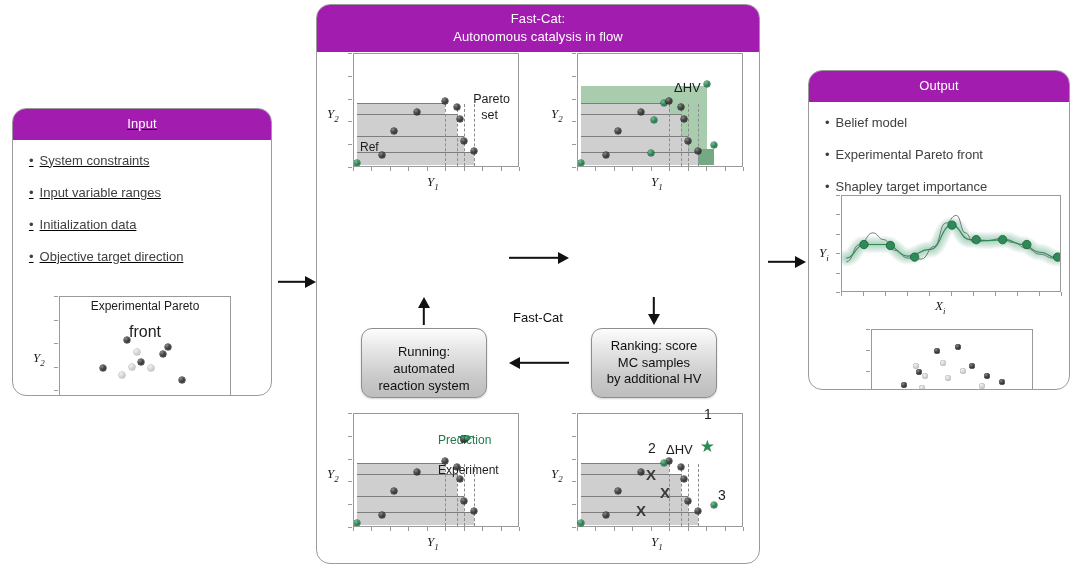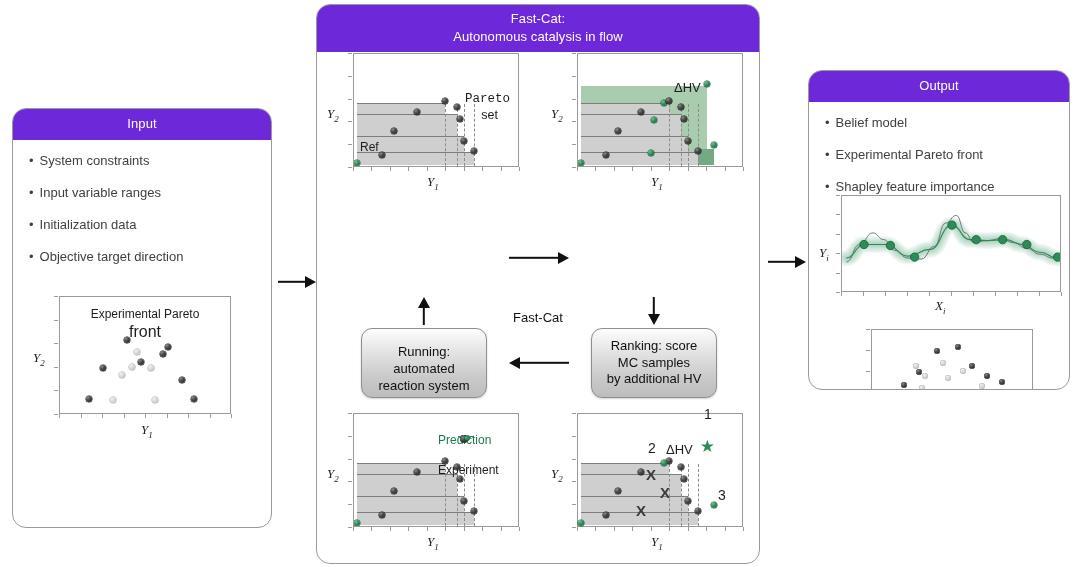--- a/index.html
+++ b/index.html
@@ -14,21 +14,21 @@
 
   
   .panel {
     position: absolute;
     background: #ffffff;
     border: 1.2px solid #9a9a9a;
     border-radius: 14px;
     overflow: hidden;
   }
   .panel-header {
-    background: #6d28d9;
+    background: #a21caf;
     color: #ffffff;
     text-align: center;
     font-size: 13px;
     line-height: 1.35;
     padding: 6px 4px 7px 4px;
     letter-spacing: .1px;
   }
   .panel-header.two-line { padding: 5px 4px 7px 4px; }
 
   .bullets { padding: 13px 16px 0 16px; }
@@ -142,34 +142,34 @@
     position: absolute; color: #2e8b57; font-size: 17px; line-height: 1;
     transform: translate(-50%, -50%);
   }
   svg.overlay { position: absolute; left: 0; top: 0; overflow: visible; }
 </style>
 </head>
 <body>
 
 <div id="root">
 
-  <div class="panel" style="left:12px; top:108px; width:260px; height:420px;">
+  <div class="panel" style="left:12px; top:108px; width:260px; height:288px;text-decoration:underline;">
     <div class="panel-header">Input</div>
     <div class="bullets">
       <div class="bullet">System constraints</div>
       <div class="bullet">Input variable ranges</div>
       <div class="bullet">Initialization data</div>
       <div class="bullet">Objective target direction</div>
     </div>
 
     <div class="chart" style="left:18px; top:185px; width:225px; height:150px;">
       <div class="axis-y-label" style="left:2px; top:56px;">Y<sub>2</sub></div>
       <div class="axis-x-label" style="left:110px; top:128px;">Y<sub>1</sub></div>
       <div class="plot" style="left:28px; top:2px; width:172px; height:118px;">
-        <div class="annot" style="left:50%; top:10px; transform:translateX(-50%); font-size:12px;">Experimental Pareto</div>
+        <div class="annot" style="left:50%; top:2px; transform:translateX(-50%); font-size:12px;">Experimental Pareto</div>
         <div class="annot" style="left:50%; top:26px; transform:translateX(-50%); font-size:16px;">front</div>
 
         <div class="dots" style="position:absolute; inset:0;">
             <div class="dot dot-dark" style="width: 6px; height: 6px; left: 29.24px; bottom: 14.16px;"></div>
             <div class="dot dot-dark" style="width: 6px; height: 6px; left: 43px; bottom: 44.84px;"></div>
             <div class="dot dot-dark" style="width: 6px; height: 6px; left: 67.08px; bottom: 73.16px;"></div>
             <div class="dot dot-dark" style="width: 6px; height: 6px; left: 80.84px; bottom: 50.74px;"></div>
             <div class="dot dot-dark" style="width: 6px; height: 6px; left: 103.2px; bottom: 59px;"></div>
             <div class="dot dot-dark" style="width: 6px; height: 6px; left: 108.36px; bottom: 66.08px;"></div>
             <div class="dot dot-dark" style="width: 6px; height: 6px; left: 122.12px; bottom: 33.04px;"></div>
@@ -223,21 +223,21 @@
             <div class="hvblock" style="left: 3.32px; top: 49.02px; width: 87.98px; height: 61.56px;"></div>
             <div class="hvblock" style="left: 3.32px; top: 60.42px; width: 99.6px; height: 50.16px;"></div>
             <div class="hvblock" style="left: 3.32px; top: 82.08px; width: 106.24px; height: 28.5px;"></div>
             <div class="hvblock" style="left: 3.32px; top: 98.04px; width: 116.2px; height: 12.54px;"></div>
             <div class="dashv" style="left: 91.3px; bottom: 0px; height: 61.56px;"></div>
             <div class="dashv" style="left: 102.92px; bottom: 0px; height: 61.56px;"></div>
             <div class="dashv" style="left: 109.56px; bottom: 0px; height: 61.56px;"></div>
             <div class="dashv" style="left: 119.52px; bottom: 0px; height: 61.56px;"></div>
           </div>
         <div class="annot" style="left:6px; bottom:12px; font-size:12px;">Ref</div>
-        <div class="annot" style="right:8px; top:38px; font-size:12.5px;font-family:Liberation Mono, monospace;">Pareto</div>
+        <div class="annot" style="right:8px; top:38px; font-size:12.5px;">Pareto</div>
         <div class="annot" style="right:20px; top:54px; font-size:12.5px;">set</div>
         <div class="dots" style="position:absolute; inset:0;">
             <div class="dot dot-dark" style="width: 6px; height: 6px; left: 91.3px; bottom: 64.98px;"></div>
             <div class="dot dot-dark" style="width: 6px; height: 6px; left: 63.08px; bottom: 53.58px;"></div>
             <div class="dot dot-dark" style="width: 6px; height: 6px; left: 102.92px; bottom: 59.28px;"></div>
             <div class="dot dot-dark" style="width: 6px; height: 6px; left: 39.84px; bottom: 35.34px;"></div>
             <div class="dot dot-dark" style="width: 6px; height: 6px; left: 106.24px; bottom: 46.74px;"></div>
             <div class="dot dot-dark" style="width: 6px; height: 6px; left: 109.56px; bottom: 25.08px;"></div>
             <div class="dot dot-dark" style="width: 6px; height: 6px; left: 119.52px; bottom: 14.82px;"></div>
             <div class="dot dot-dark" style="width: 6px; height: 6px; left: 28.22px; bottom: 11.4px;"></div>
@@ -476,21 +476,21 @@
   <div class="arrow arrow-right" style="left:768px; top:255px; width:38px; height:14px;">
     <div class="shaft" style="width:28px;"></div>
       <div class="head"></div>
   </div>
 
   <div class="panel" style="left:808px; top:70px; width:262px; height:320px;">
     <div class="panel-header">Output</div>
     <div class="bullets">
       <div class="bullet">Belief model</div>
       <div class="bullet">Experimental Pareto front</div>
-      <div class="bullet">Shapley feature importance</div>
+      <div class="bullet">Shapley target importance</div>
     </div>
 
     <div class="chart" style="left:8px; top:122px; width:248px; height:125px;">
       <div class="axis-y-label" style="left:2px; top:52px;">Y<sub>i</sub></div>
       <div class="axis-x-label" style="left:118px; top:105px;">X<sub>i</sub></div>
       <div class="plot" style="left:24px; top:2px; width:220px; height:97px;">
         <svg class="overlay" width="220" height="97" viewBox="0 0 220 97" preserveAspectRatio="none">
             <path d="M4.4,62.08 C13.2,62.08 13.2,48.5 22,48.5 C33,48.5 33,48.5 44,48.5 C55,48.5 55,60.14 66,60.14 C77,60.14 77,53.35 88,53.35 C99,53.35 99,29.10000000000001 110,29.10000000000001 C118.8,29.10000000000001 118.8,43.65 127.6,43.65 C136.4,43.65 136.4,44.62 145.20000000000002,44.62 C154,44.62 154,43.65 162.8,43.65 C171.6,43.65 171.6,48.5 180.39999999999998,48.5 C189.2,48.5 189.2,56.26 198,56.26 C206.8,56.26 206.8,62.08 215.6,62.08" fill="none" stroke="#4ca273" stroke-width="16.8" stroke-opacity="0.07" stroke-linecap="round"></path>
             <path d="M4.4,62.08 C13.2,62.08 13.2,48.5 22,48.5 C33,48.5 33,48.5 44,48.5 C55,48.5 55,60.14 66,60.14 C77,60.14 77,53.35 88,53.35 C99,53.35 99,29.10000000000001 110,29.10000000000001 C118.8,29.10000000000001 118.8,43.65 127.6,43.65 C136.4,43.65 136.4,44.62 145.20000000000002,44.62 C154,44.62 154,43.65 162.8,43.65 C171.6,43.65 171.6,48.5 180.39999999999998,48.5 C189.2,48.5 189.2,56.26 198,56.26 C206.8,56.26 206.8,62.08 215.6,62.08" fill="none" stroke="#4ca273" stroke-width="14.4" stroke-opacity="0.07" stroke-linecap="round"></path>
             <path d="M4.4,62.08 C13.2,62.08 13.2,48.5 22,48.5 C33,48.5 33,48.5 44,48.5 C55,48.5 55,60.14 66,60.14 C77,60.14 77,53.35 88,53.35 C99,53.35 99,29.10000000000001 110,29.10000000000001 C118.8,29.10000000000001 118.8,43.65 127.6,43.65 C136.4,43.65 136.4,44.62 145.20000000000002,44.62 C154,44.62 154,43.65 162.8,43.65 C171.6,43.65 171.6,48.5 180.39999999999998,48.5 C189.2,48.5 189.2,56.26 198,56.26 C206.8,56.26 206.8,62.08 215.6,62.08" fill="none" stroke="#4ca273" stroke-width="12.0" stroke-opacity="0.07" stroke-linecap="round"></path>

